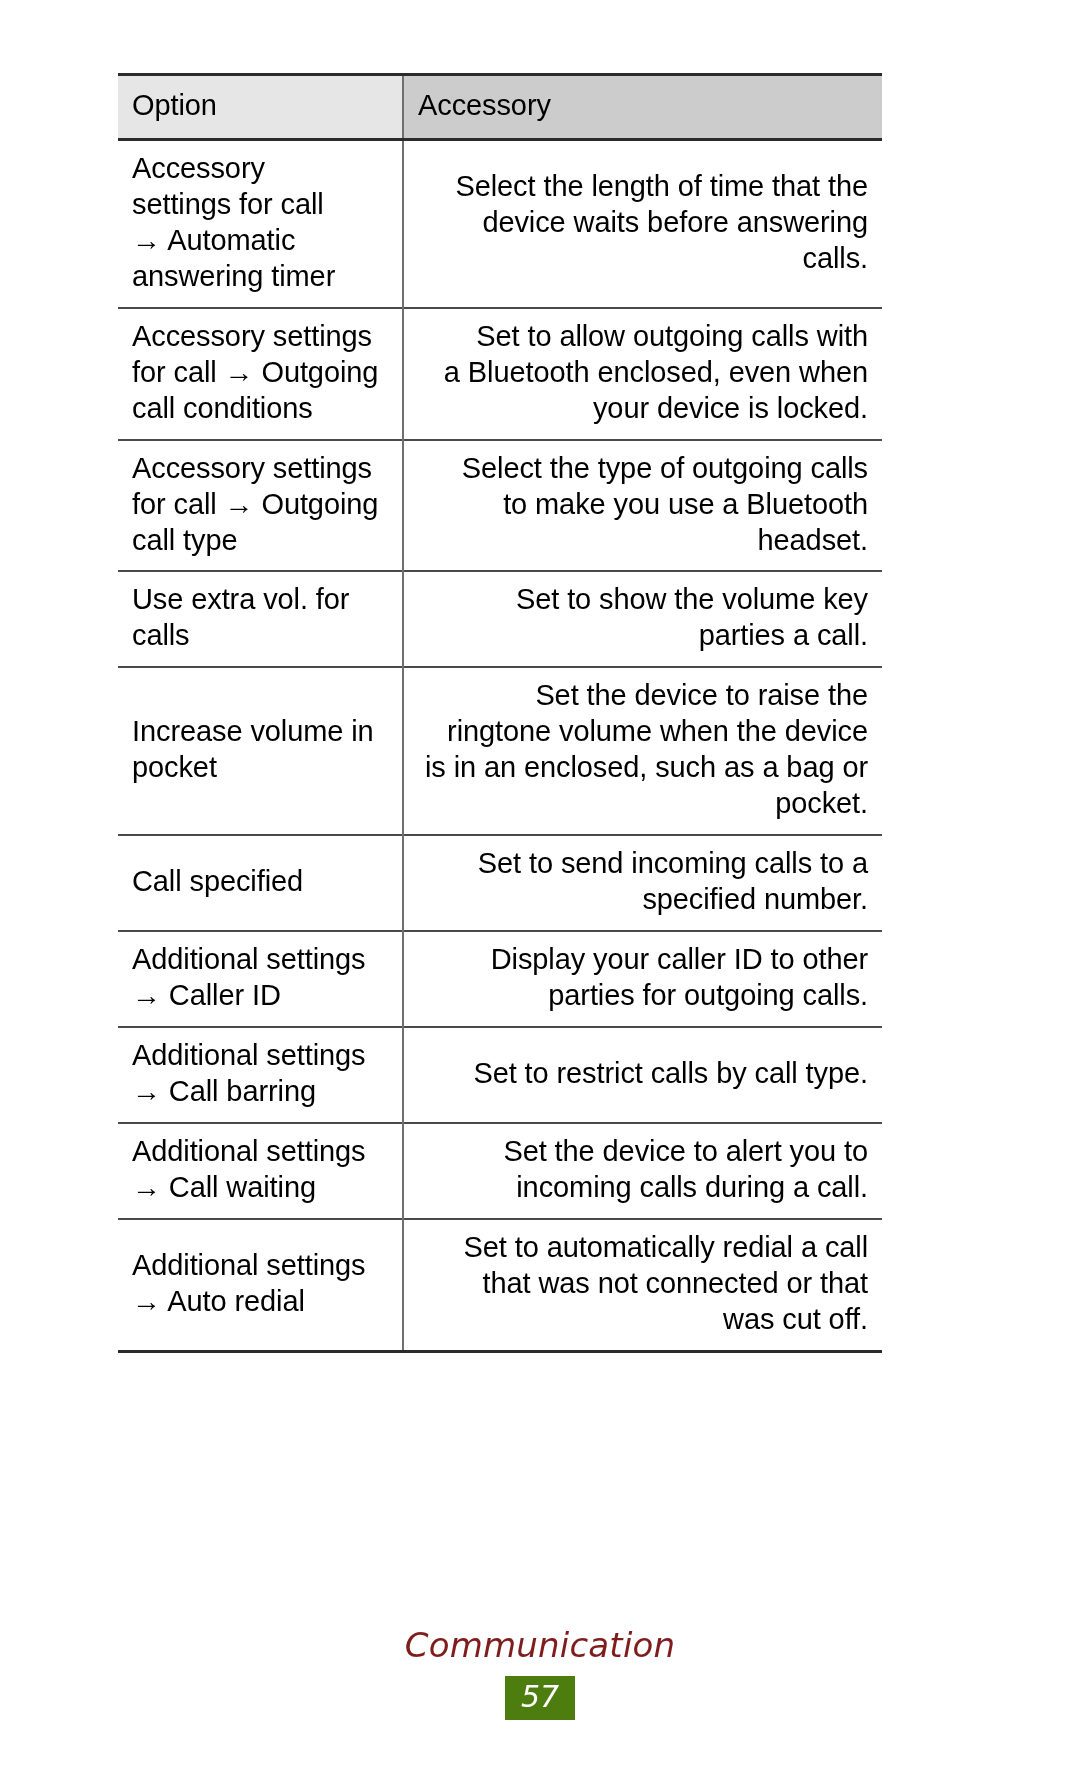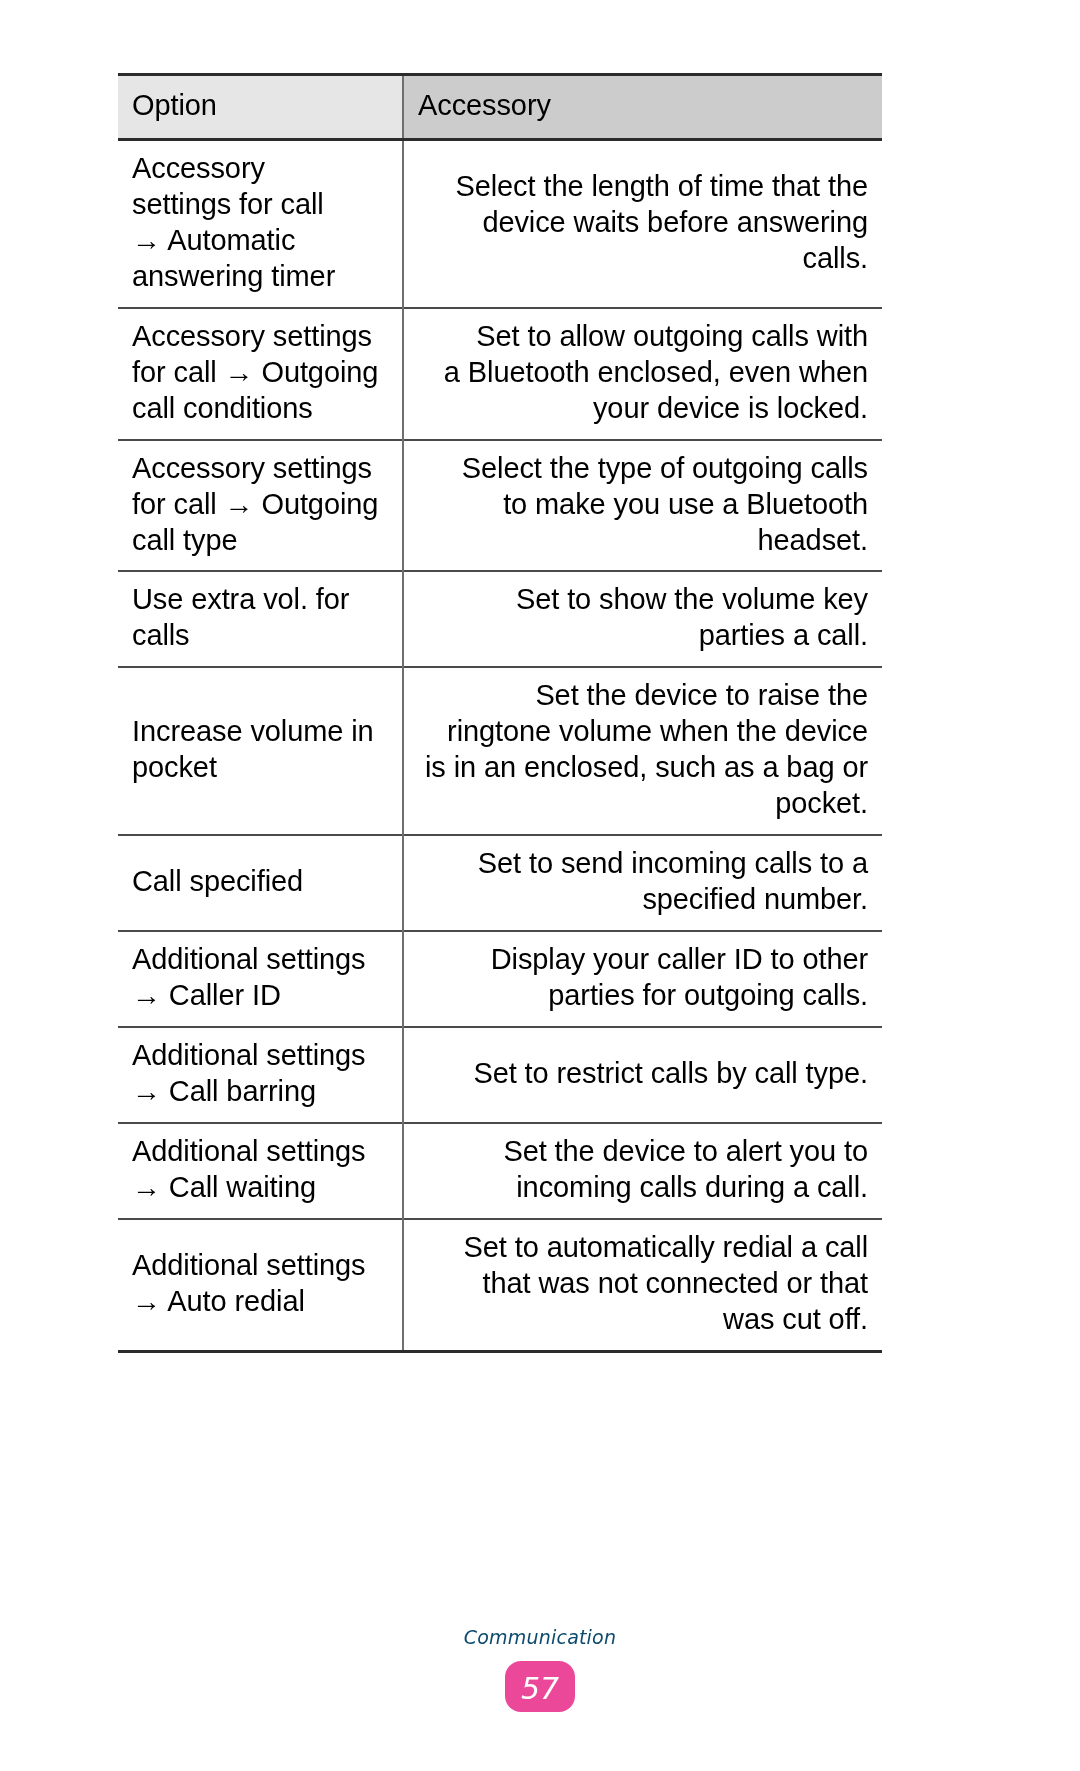--- a/index.html
+++ b/index.html
@@ -87,40 +87,39 @@
   .footer {
     position: absolute;
     left: 0;
     top: 1628px;
     width: 1080px;
     text-align: center;
   }
   .footer-chapter {
     font-family: "DejaVu Sans", sans-serif;
     font-style: italic;
-    font-size: 19px;
-    color: #0c4a6e;
+    font-size: 34px;
+    color: #7f1d1d;
     letter-spacing: 0.2px;
     line-height: 1;
   }
   .footer-pagewrap {
     margin-top: 14px;
     line-height: 0;
   }
   .footer-pagenum {
     display: inline-block;
-    background: #ec4899;
+    background: #4d7c0f;
     color: #ffffff;
     font-family: "DejaVu Sans", sans-serif;
     font-style: italic;
     font-size: 30px;
     font-weight: 400;
-    padding: 12px 16px 7px 16px;
+    padding: 5px 16px 7px 16px;
     line-height: 1.05;
-    border-radius: 16px;
   }
 </style>
 </head>
 <body>
 
 <div class="page">
 
   <table class="spec-table">
     <colgroup>
       <col class="col-option">

